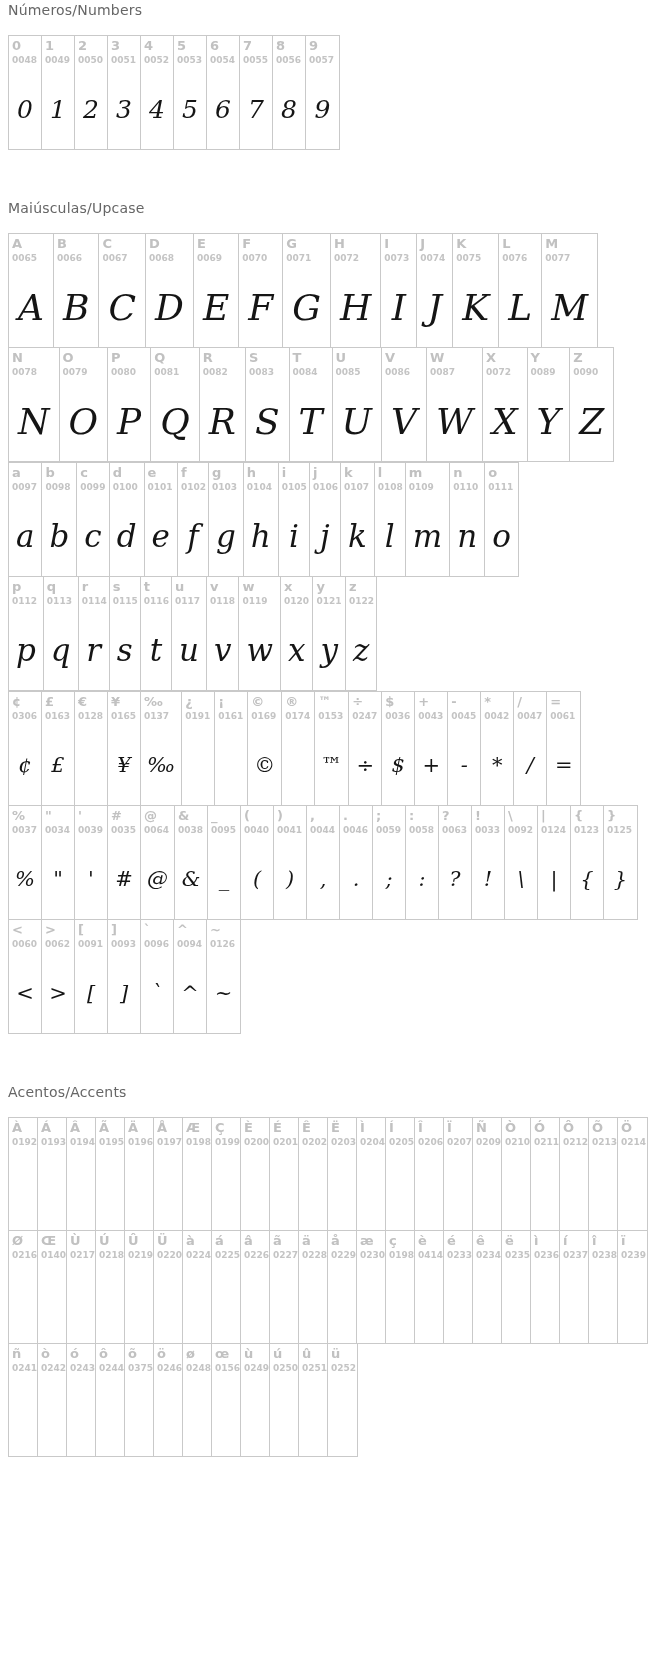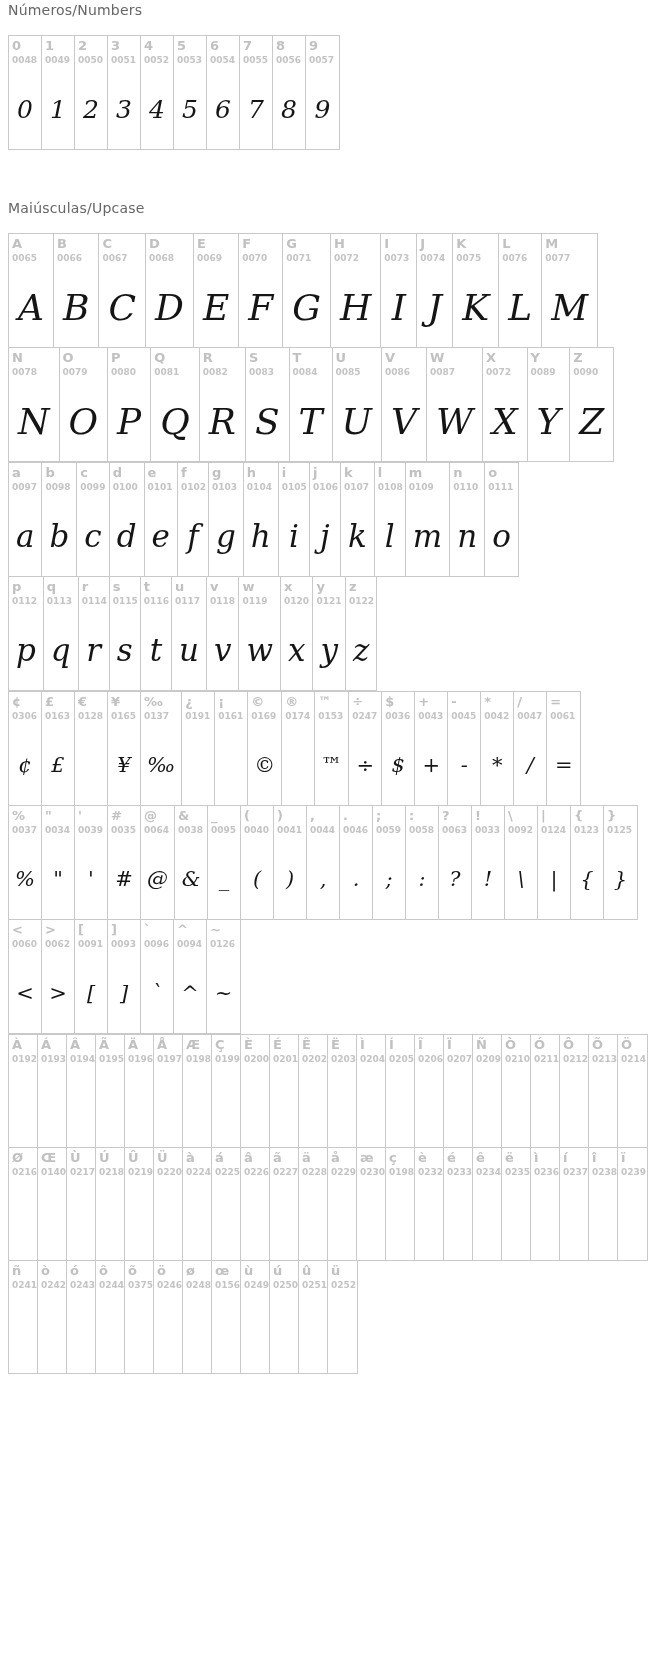--- a/index.html
+++ b/index.html
@@ -808,20 +808,21 @@
         <div class="char-cell">
           <div class="cell-label">
             <div class="cell-char">~</div>
             <div class="cell-code">0126</div>
           </div>
           <div class="cell-glyph">~</div>
         </div>
       </div>
     </div>
     <div class="section sec-accents">
+      <h2 class="section-title">Acentos/Accents</h2>
       <div class="char-row">
         <div class="char-cell">
           <div class="cell-label">
             <div class="cell-char">À</div>
             <div class="cell-code">0192</div>
           </div>
           <div class="cell-glyph"></div>
         </div>
         <div class="char-cell">
           <div class="cell-label">
@@ -1066,21 +1067,21 @@
         <div class="char-cell">
           <div class="cell-label">
             <div class="cell-char">ç</div>
             <div class="cell-code">0198</div>
           </div>
           <div class="cell-glyph"></div>
         </div>
         <div class="char-cell">
           <div class="cell-label">
             <div class="cell-char">è</div>
-            <div class="cell-code">0232</div>
+            <div class="cell-code">0414</div>
           </div>
           <div class="cell-glyph"></div>
         </div>
         <div class="char-cell">
           <div class="cell-label">
             <div class="cell-char">é</div>
             <div class="cell-code">0233</div>
           </div>
           <div class="cell-glyph"></div>
         </div>

